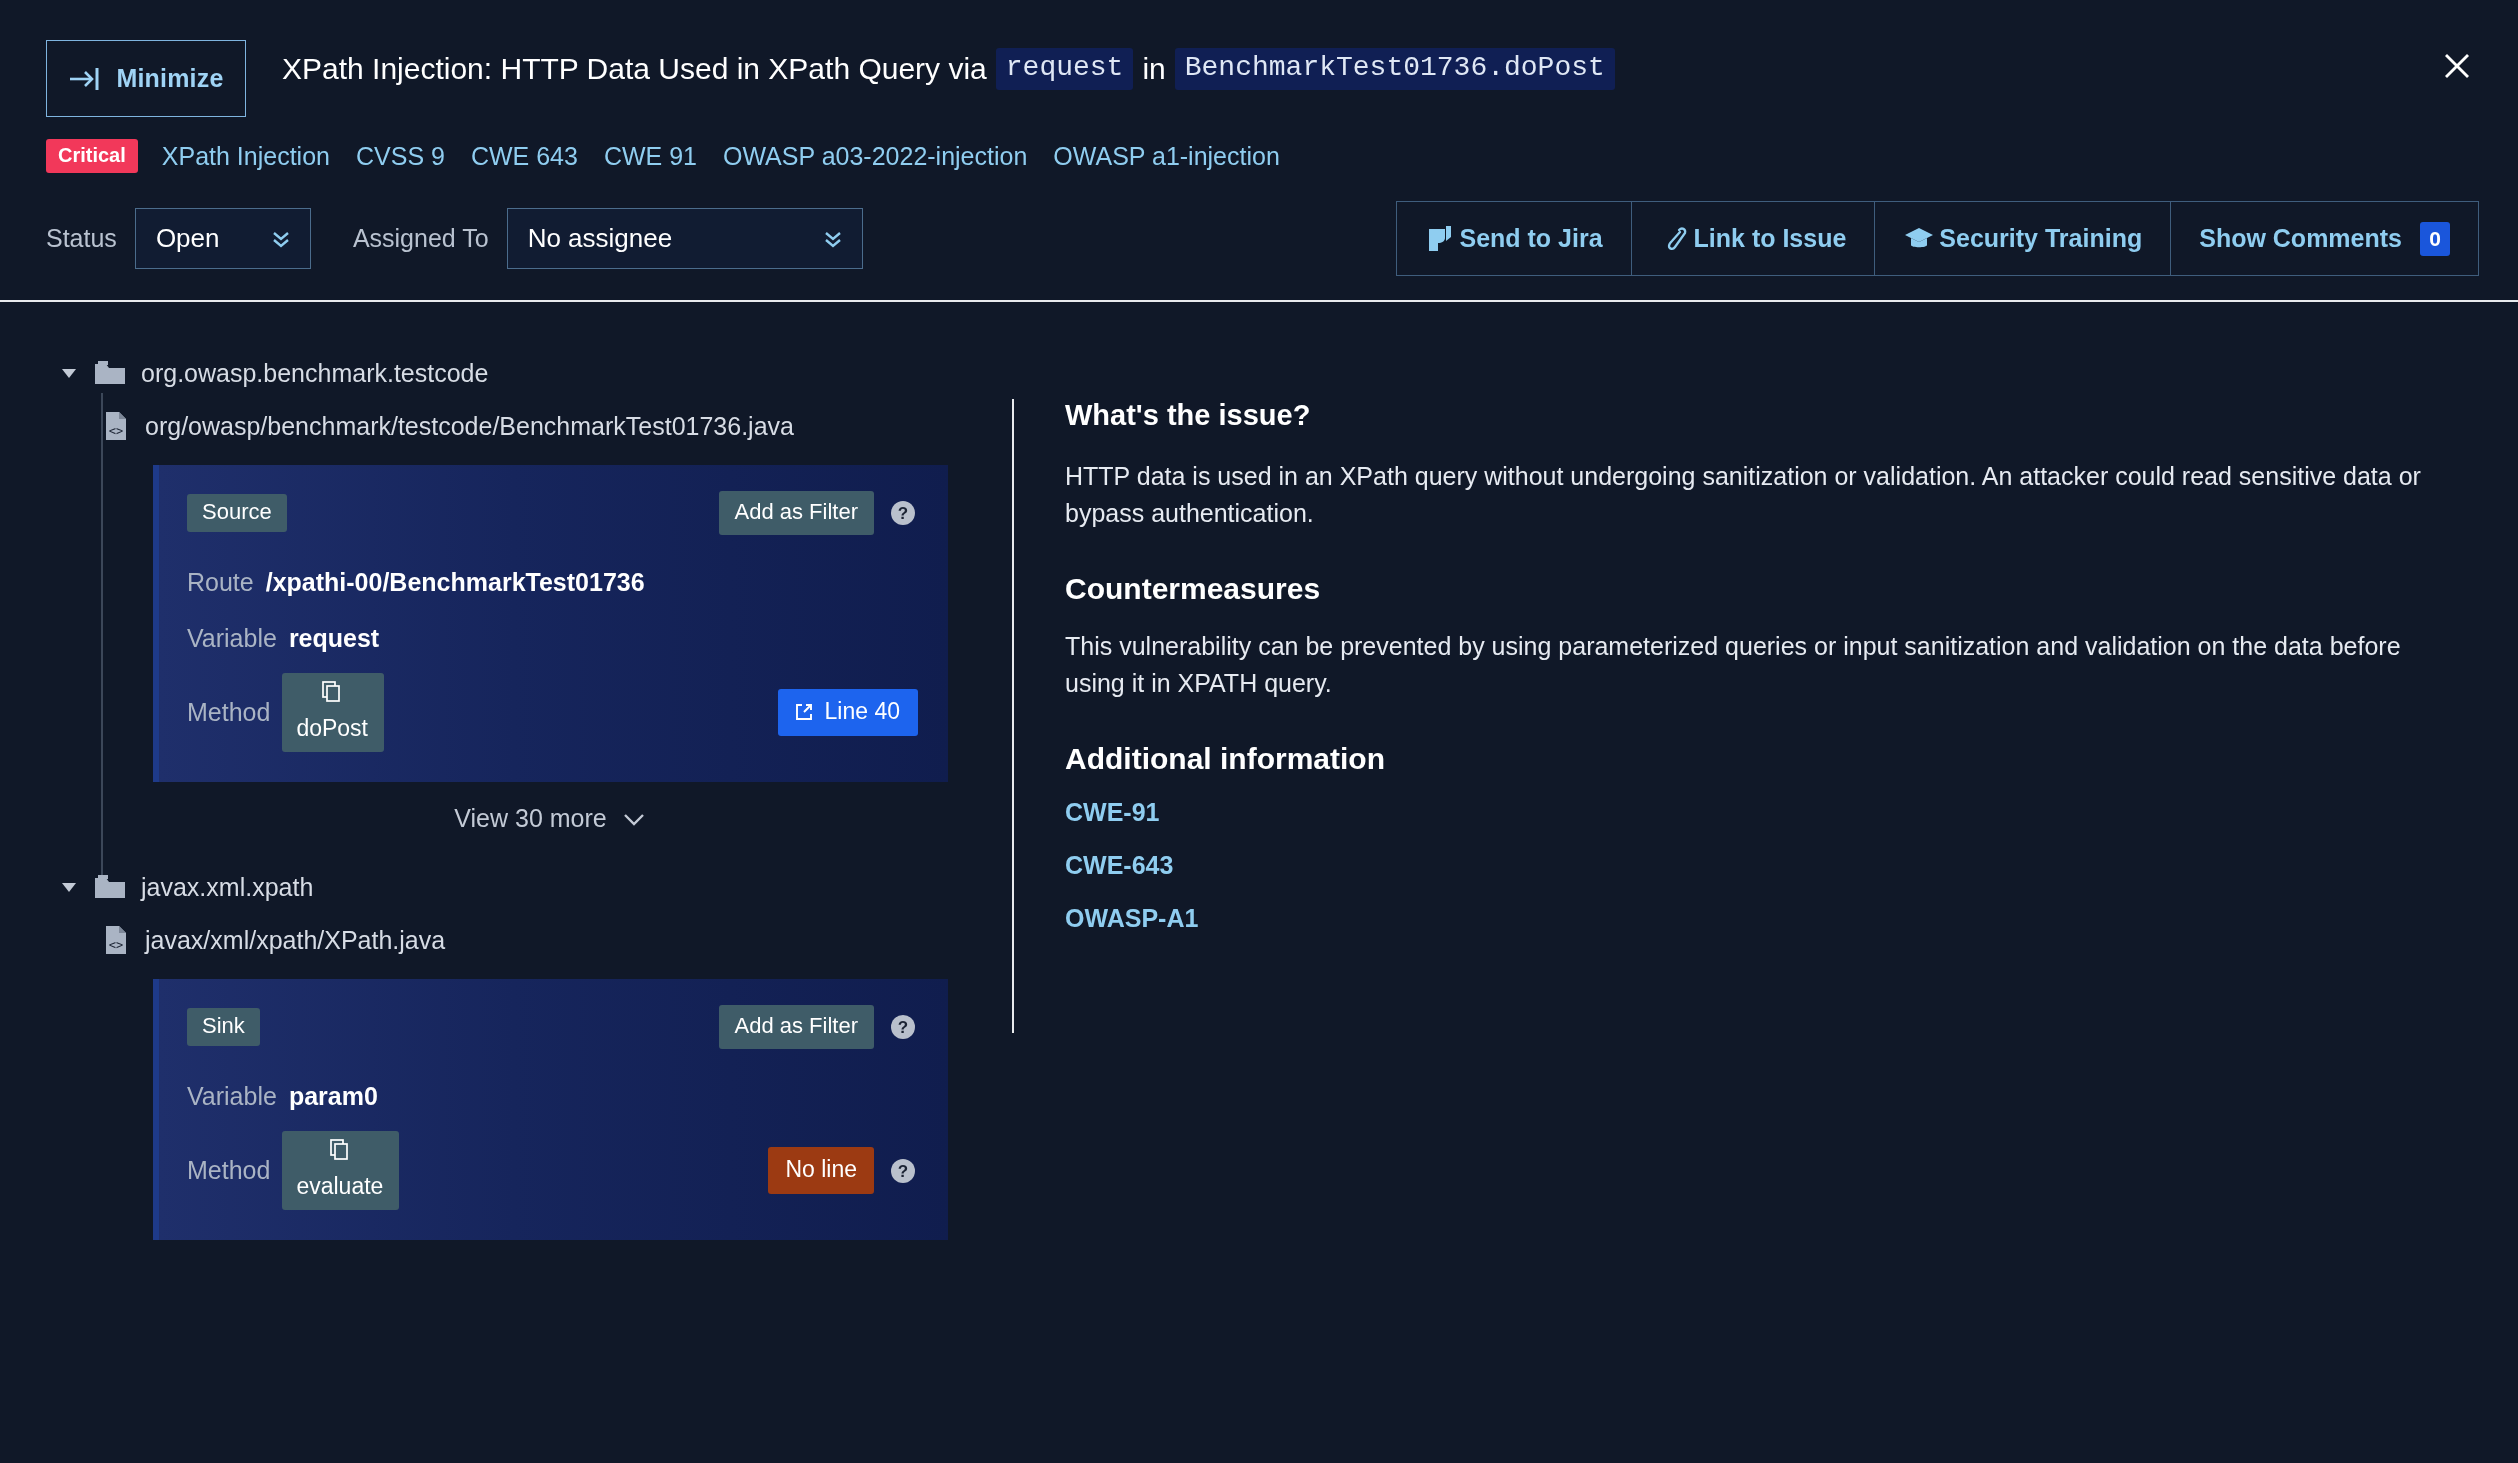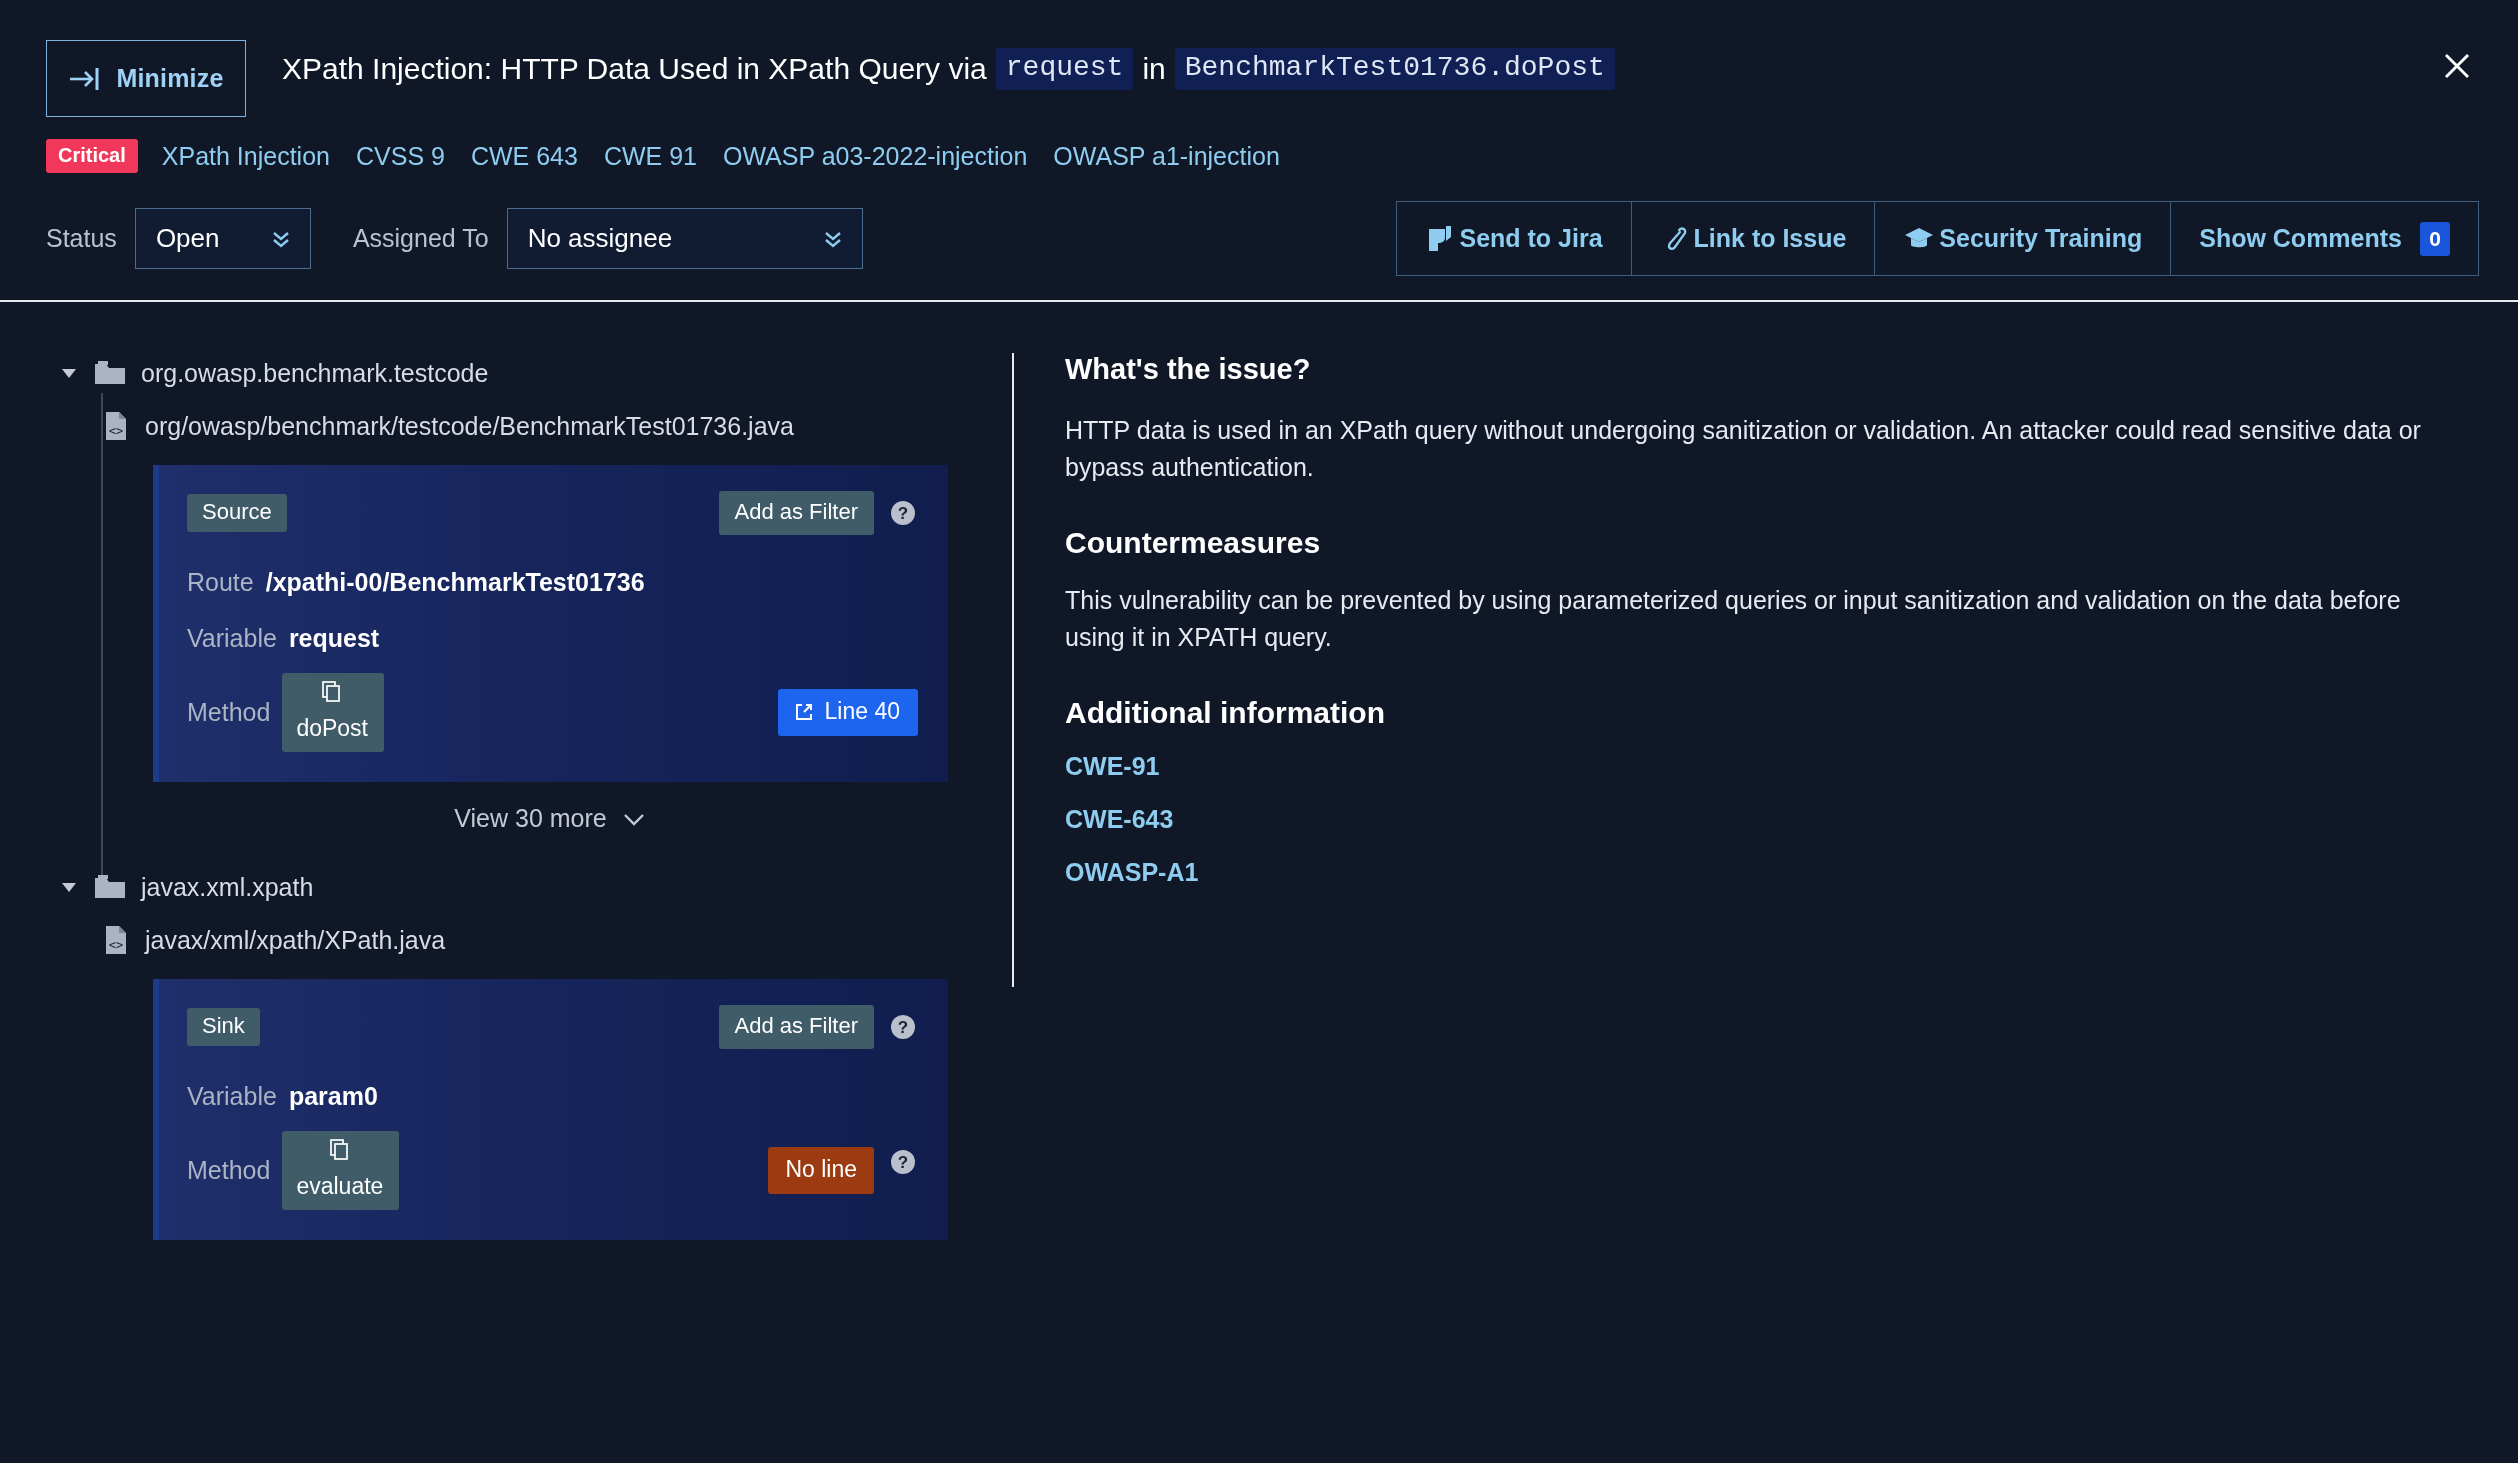--- a/index.html
+++ b/index.html
@@ -193,20 +193,21 @@
     flex: 0 0 1012px;
     padding-left: 59px;
     position: relative;
   }
   .right-panel {
     flex: 1;
     border-left: 2px solid #e8eaed;
     padding-left: 51px;
     padding-right: 20px;
     max-height: 634px;
+    margin-top: 46px;
   }
 
   
   .tree-group { position: relative; }
   .tree-pkg {
     display: flex;
     align-items: center;
     gap: 14px;
     height: 40px;
     cursor: pointer;
@@ -289,21 +290,21 @@
     color: #ffffff;
     font-size: 23px;
     padding: 8px 16px 10px 14px;
     border-radius: 3px;
     display: flex;
     align-items: center;
     gap: 12px;
     cursor: pointer;
     flex-direction: column;
   }
-  .method-right { display: flex; gap: 14px; }
+  .method-right { display: flex; align-items: center; gap: 14px; }
   .line-btn {
     background: #1d64ee;
     color: #ffffff;
     font-size: 23px;
     padding: 9px 18px 11px 16px;
     border: none;
     border-radius: 3px;
     display: flex;
     align-items: center;
     gap: 11px;

